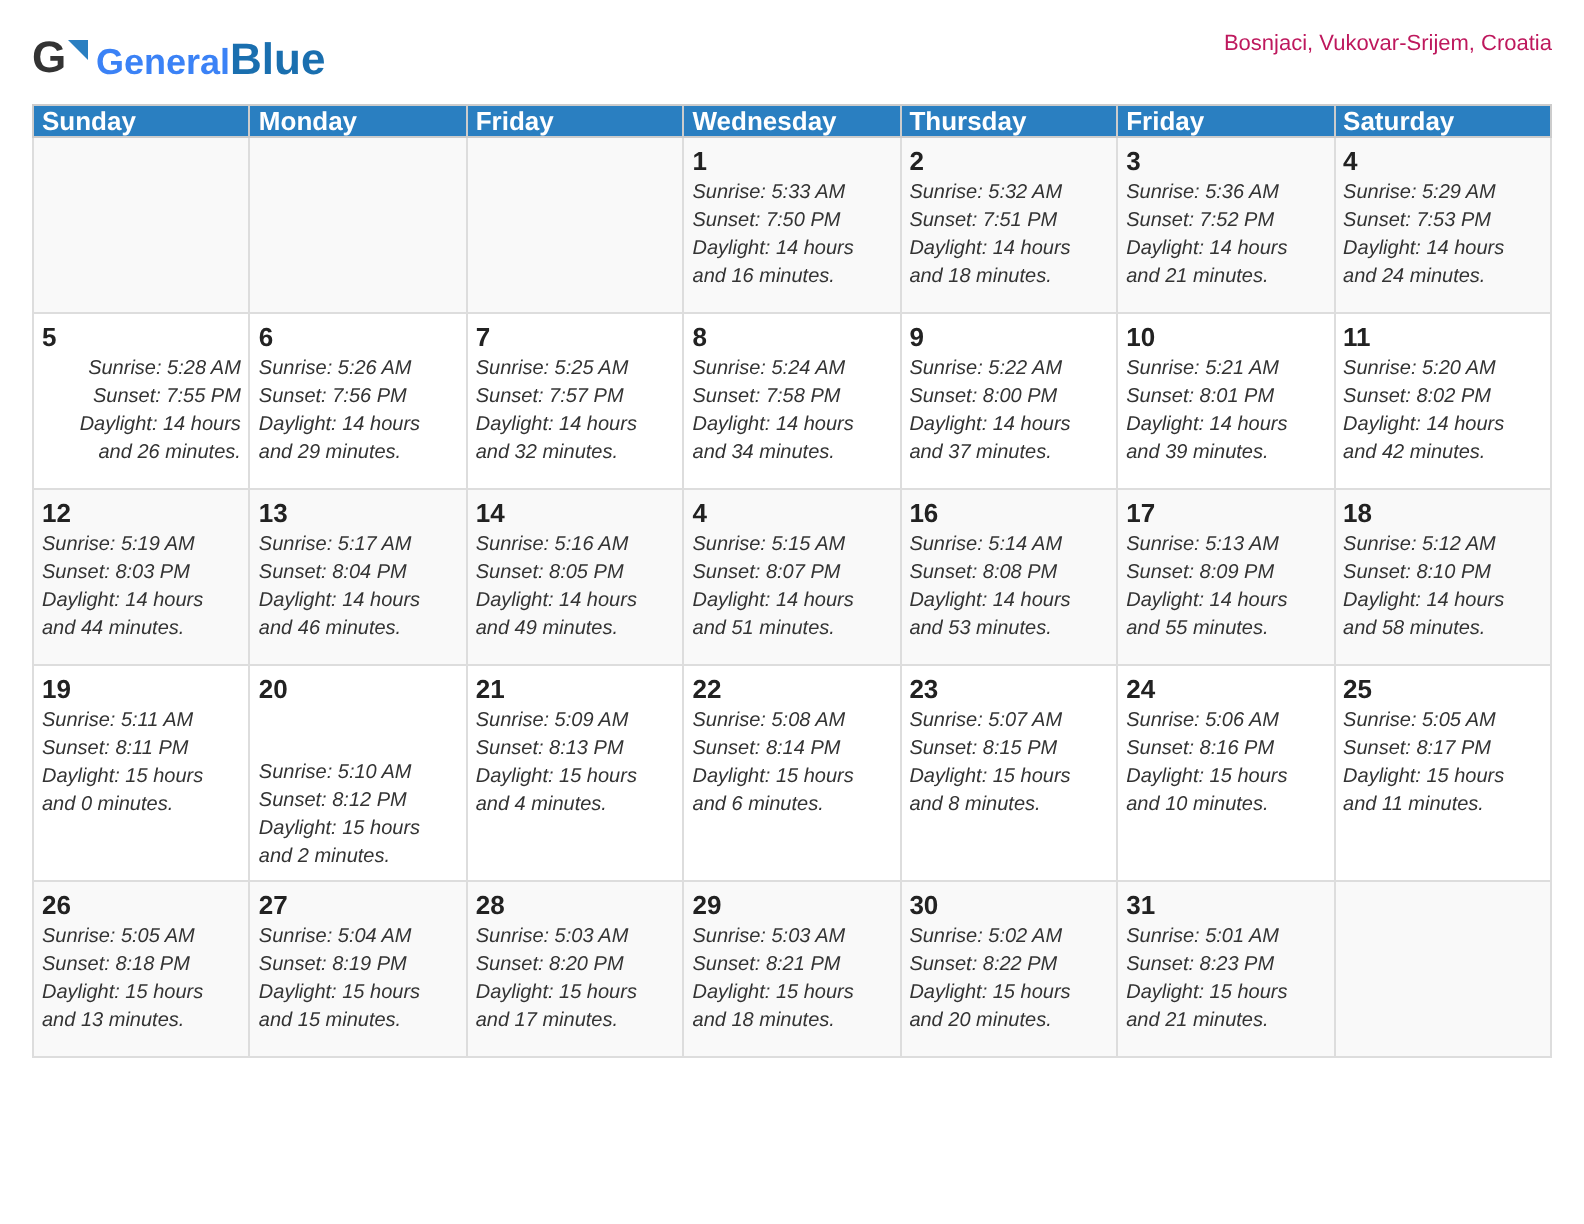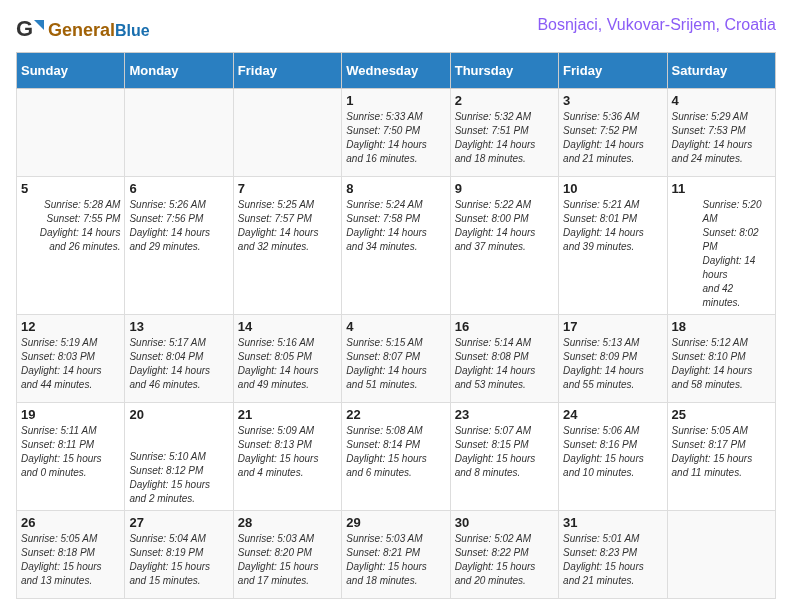--- a/index.html
+++ b/index.html
@@ -27,32 +27,32 @@
     }
     .title-area {
       text-align: right;
     }
     .calendar-title {
       font-size: 36px;
       font-weight: bold;
       color: #333;
     }
     .calendar-subtitle {
-      font-size: 16px;
-      color: #8b5cf6;
+      font-size: 11px;
+      color: #be185d;
     }
     table {
       width: 100%;
       border-collapse: collapse;
       font-size: 11px;
     }
     thead tr th {
       background-color: #2a7fc1;
       color: #fff;
-      padding: 10px 4px;
+      padding: 0 4px;
       text-align: left;
       font-size: 13px;
       font-weight: bold;
       border: 1px solid #ccc;
     }
     tbody tr td {
       vertical-align: top;
       padding: 4px;
       border: 1px solid #ddd;
       min-height: 80px;
@@ -85,21 +85,21 @@
 </head>
 <body>
 
 <div class="header-area">
   <div class="logo">
     <svg class="logo-icon" viewBox="0 0 28 28" xmlns="http://www.w3.org/2000/svg">
       <text x="0" y="20" font-size="22" font-weight="bold" fill="#333">G</text>
       <polygon points="18,4 28,4 28,14" fill="#2a7fc1"></polygon>
     </svg>
     <div>
-      <span style="font-size:18px;font-weight:bold;color:#a16207;">General</span><span style="font-size:16px;font-weight:bold;color:#1a6faf;">Blue</span>
+      <span style="font-size:18px;font-weight:bold;color:#3b82f6;">General</span><span style="font-size:22px;font-weight:bold;color:#1a6faf;">Blue</span>
     </div>
   </div>
   <div class="title-area">
     <div class="calendar-subtitle">Bosnjaci, Vukovar-Srijem, Croatia</div>
   </div>
 </div>
 
 <table>
   <thead>
     <tr>
@@ -184,21 +184,21 @@
         </td>
         <td>
           <span class="day-num">10</span>
           <div class="day-info" style="white-space: pre-wrap;">Sunrise: 5:21 AM
 Sunset: 8:01 PM
 Daylight: 14 hours
 and 39 minutes.</div>
         </td>
         <td>
           <span class="day-num">11</span>
-          <div class="day-info" style="white-space: pre-wrap; margin-left: 31px;">Sunrise: 5:20 AM
+          <div class="day-info" style="white-space: pre-wrap;">Sunrise: 5:20 AM
 Sunset: 8:02 PM
 Daylight: 14 hours
 and 42 minutes.</div>
         </td>
       </tr>
       <tr>
         <td>
           <span class="day-num">12</span>
           <div class="day-info" style="white-space: pre-wrap;">Sunrise: 5:19 AM
 Sunset: 8:03 PM

